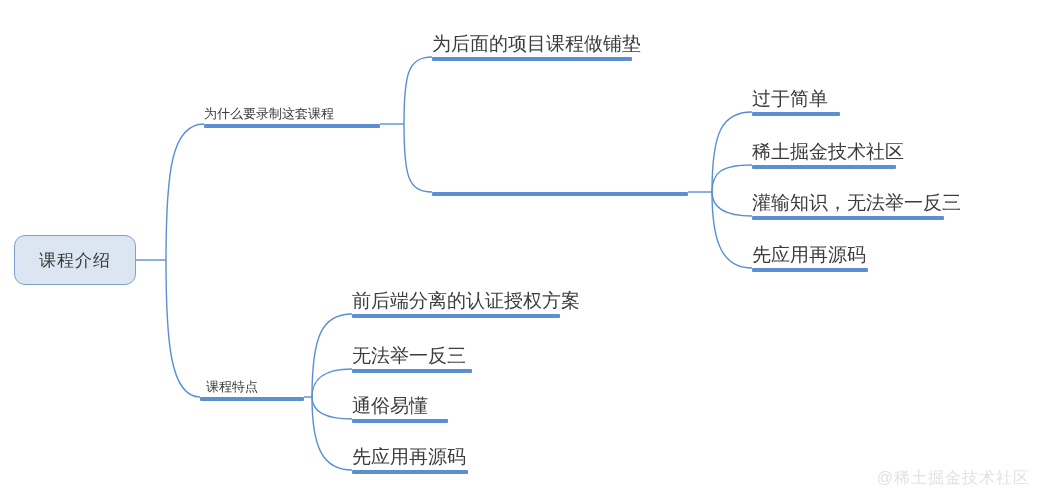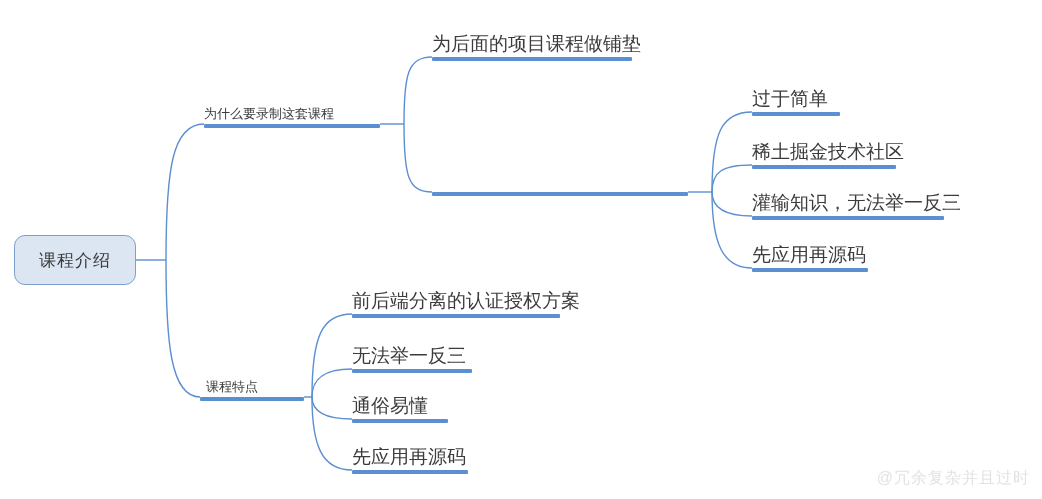--- a/index.html
+++ b/index.html
@@ -161,15 +161,15 @@
   <div class="topic level2" style="left:352px; top:391px; width:96px; height:32px;">
     <span class="label">通俗易懂</span>
     <span class="bar" style="width:96px;"></span>
   </div>
 
   <div class="topic level2" style="left:352px; top:442px; width:116px; height:32px;">
     <span class="label">先应用再源码</span>
     <span class="bar" style="width:116px;"></span>
   </div>
 
-  <div class="watermark" style="right:12px; bottom:10px;">@冗余复杂并且过时</div>
+  <div class="watermark" style="right:12px; bottom:10px;">@稀土掘金技术社区</div>
 
 </div>
 
 </body></html>

